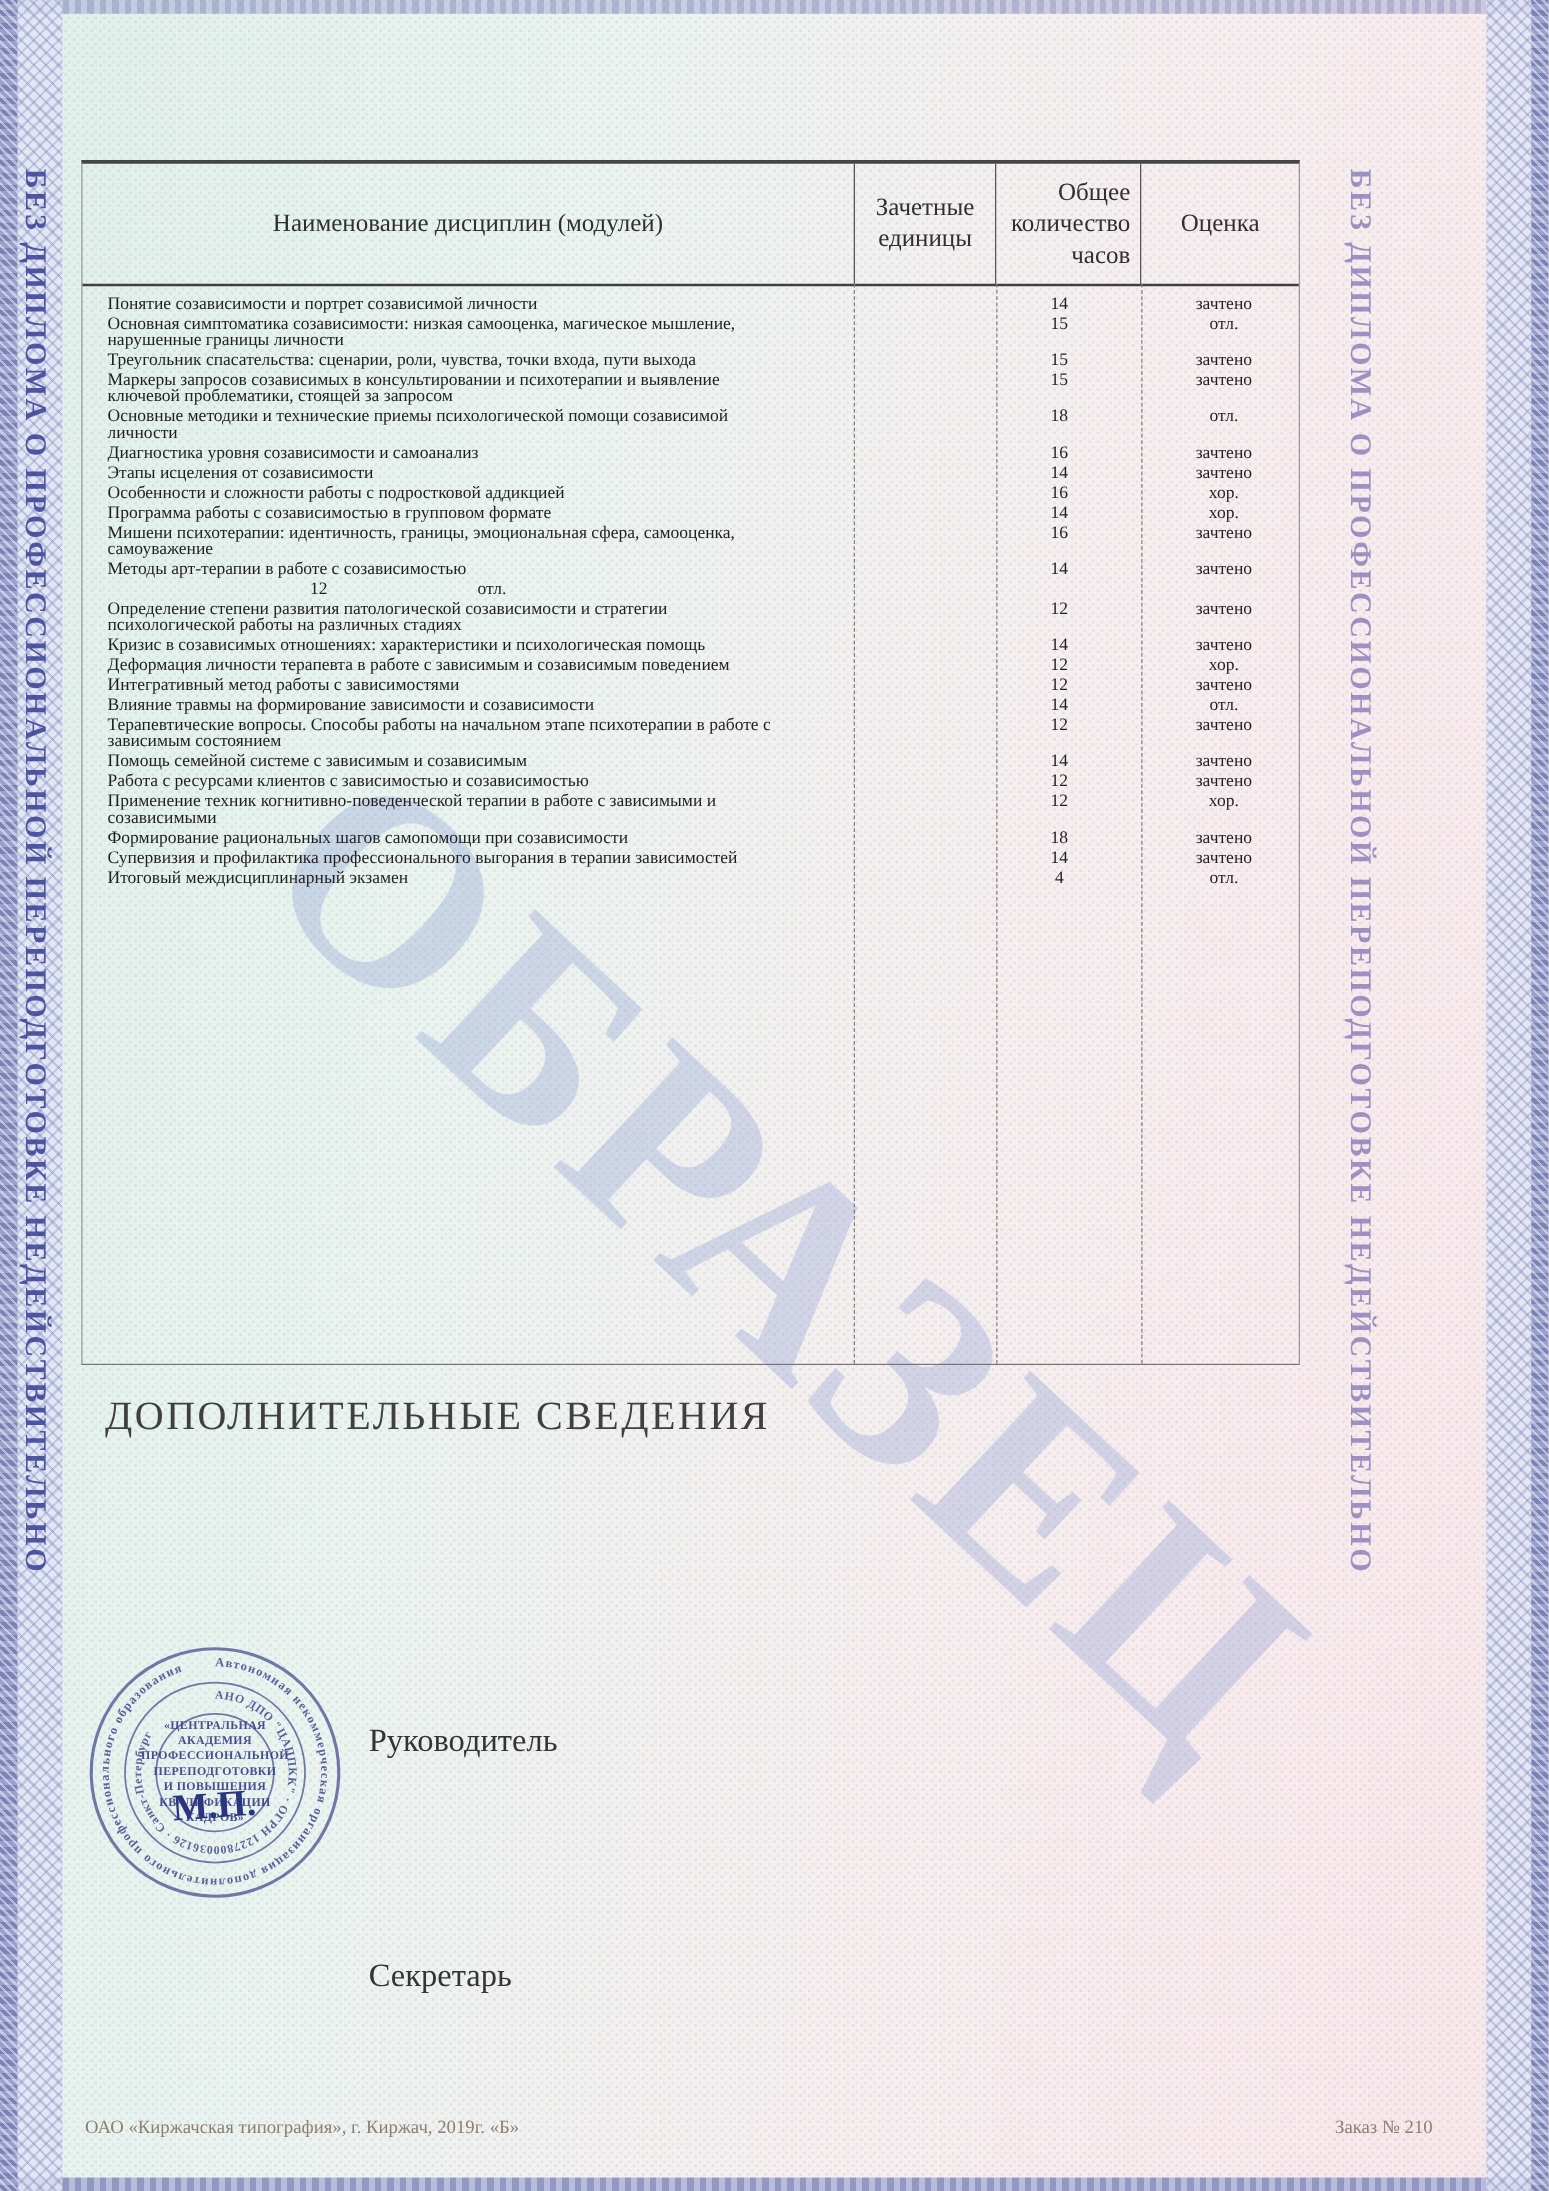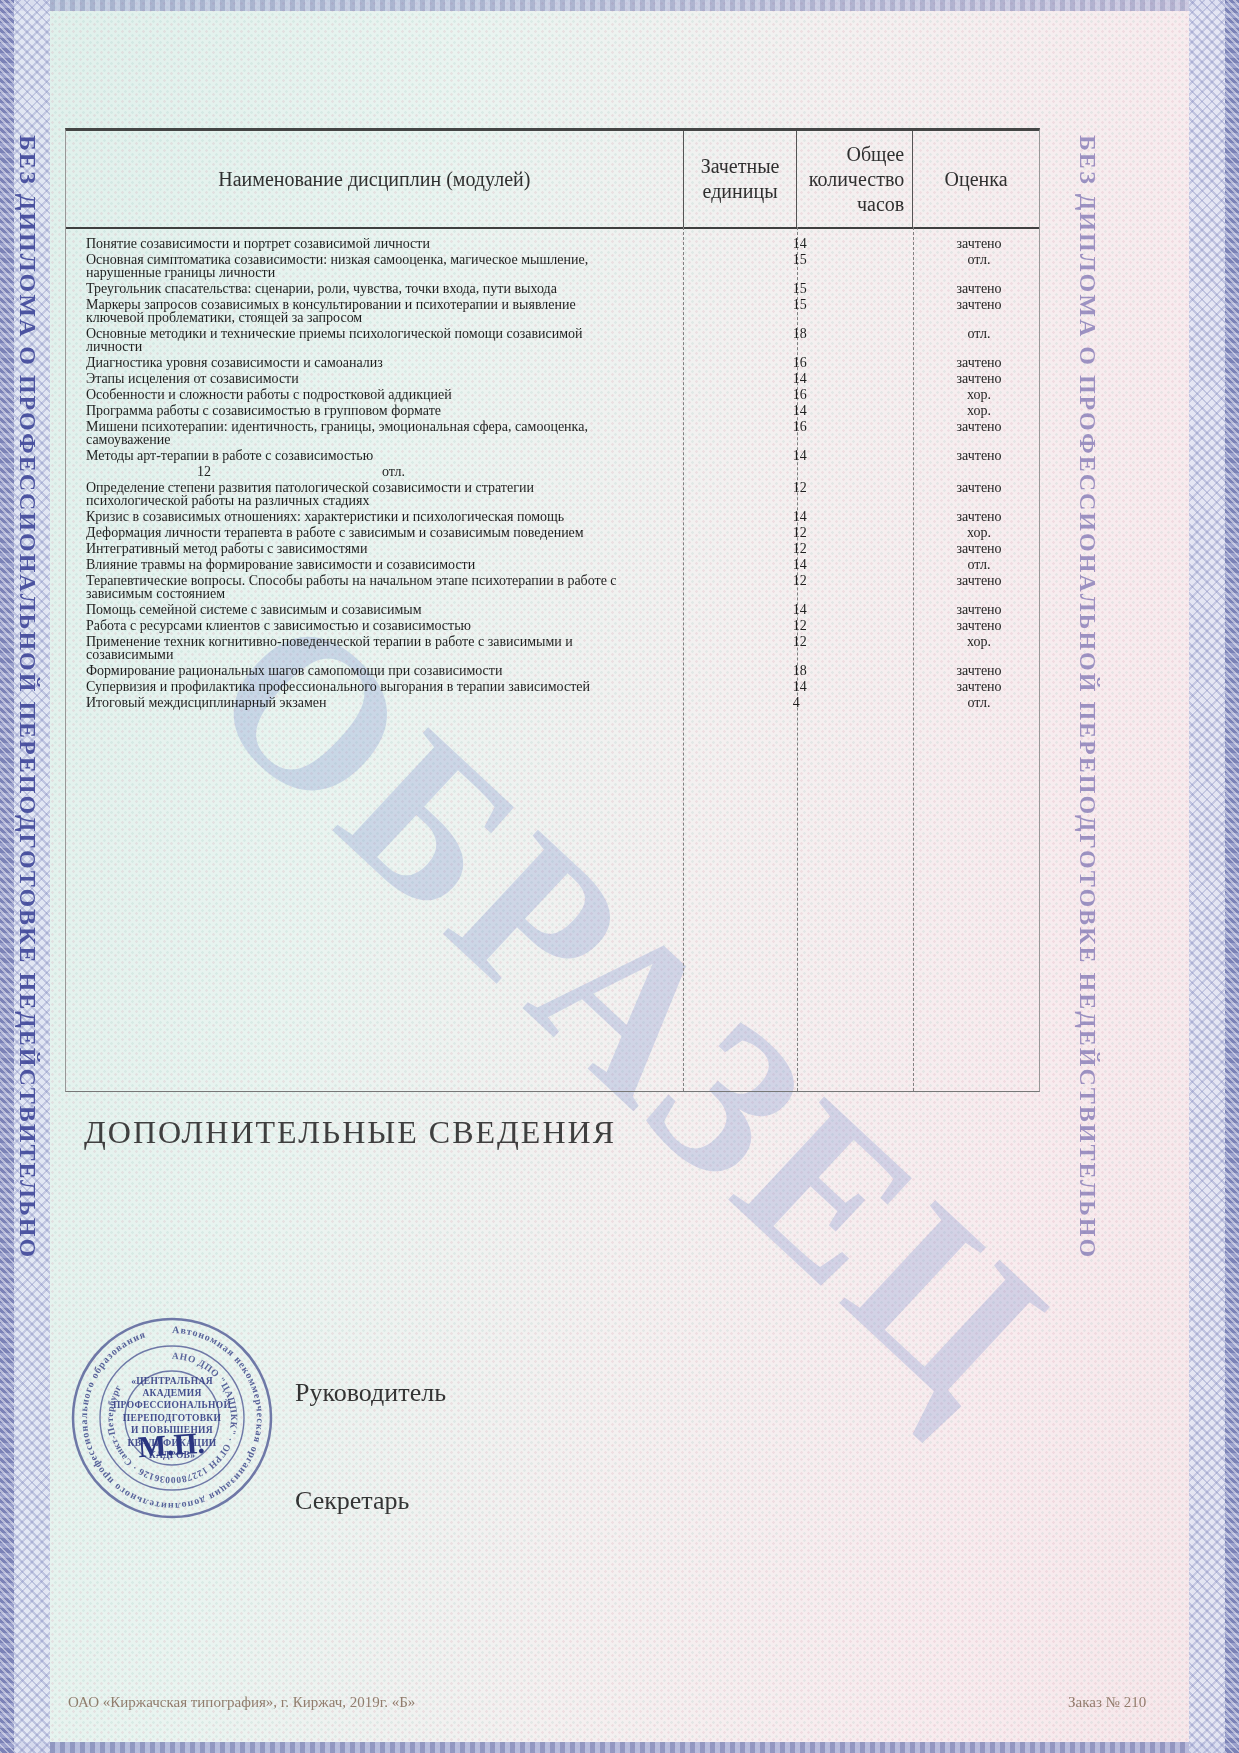--- a/index.html
+++ b/index.html
@@ -57,28 +57,28 @@
     line-height:1.25;padding:0 8px;}
   .th+.th{border-left:1px solid #555;align-self:stretch;display:flex;align-items:center;justify-content:center;}
   .th.c1{width:618px;} .th.c2{width:114px;} .th.c3{width:116px;text-align:right;} .th.c4{width:127px;}
   .vline{position:absolute;top:96px;bottom:0;width:0;border-left:1px dashed #808080;}
   .vl1{left:617px;} .vl2{left:731px;} .vl3{left:847px;}
   .tbody{position:relative;padding-top:8px;}
   .row{display:flex;align-items:flex-start;margin-bottom:3px;gap:17px;}
   .cell{box-sizing:border-box;font-size:14px;line-height:13px;color:#1f1f1f;}
   .cell.name{width:618px;padding:0 14px 0 20px;text-align:left;}
   .cell.credits{width:114px;text-align:center;}
-  .cell.hours{width:116px;}
+  .cell.hours{width:116px;text-align:center;}
   .cell.grade{width:127px;text-align:center;}
 
   .add-heading{position:absolute;left:84px;top:1114px;
     font-size:32px;letter-spacing:2px;color:#3f3f3f;}
 
   .sig{position:absolute;left:295px;font-size:26px;color:#343434;}
-  .sig.head{top:1378px;} .sig.sec{top:1486px;}
+  .sig.head{top:1378px;} .sig.sec{top:1566px;}
 
   .stamp{position:absolute;left:70px;top:1316px;}
   .stamp text{font-family:"Liberation Serif",serif;font-weight:bold;}
   .stamp-center{position:absolute;left:70px;top:1316px;width:204px;height:204px;
     display:flex;flex-direction:column;justify-content:center;align-items:center;
     font-size:9.5px;font-weight:bold;color:rgba(55,65,135,0.92);
     text-align:center;line-height:1.3;letter-spacing:.3px;}
   .mp-mark{position:absolute;left:138px;top:1428px;z-index:6;
     font-size:30px;font-weight:bold;color:#2a3580;transform:rotate(-4deg);}
 

